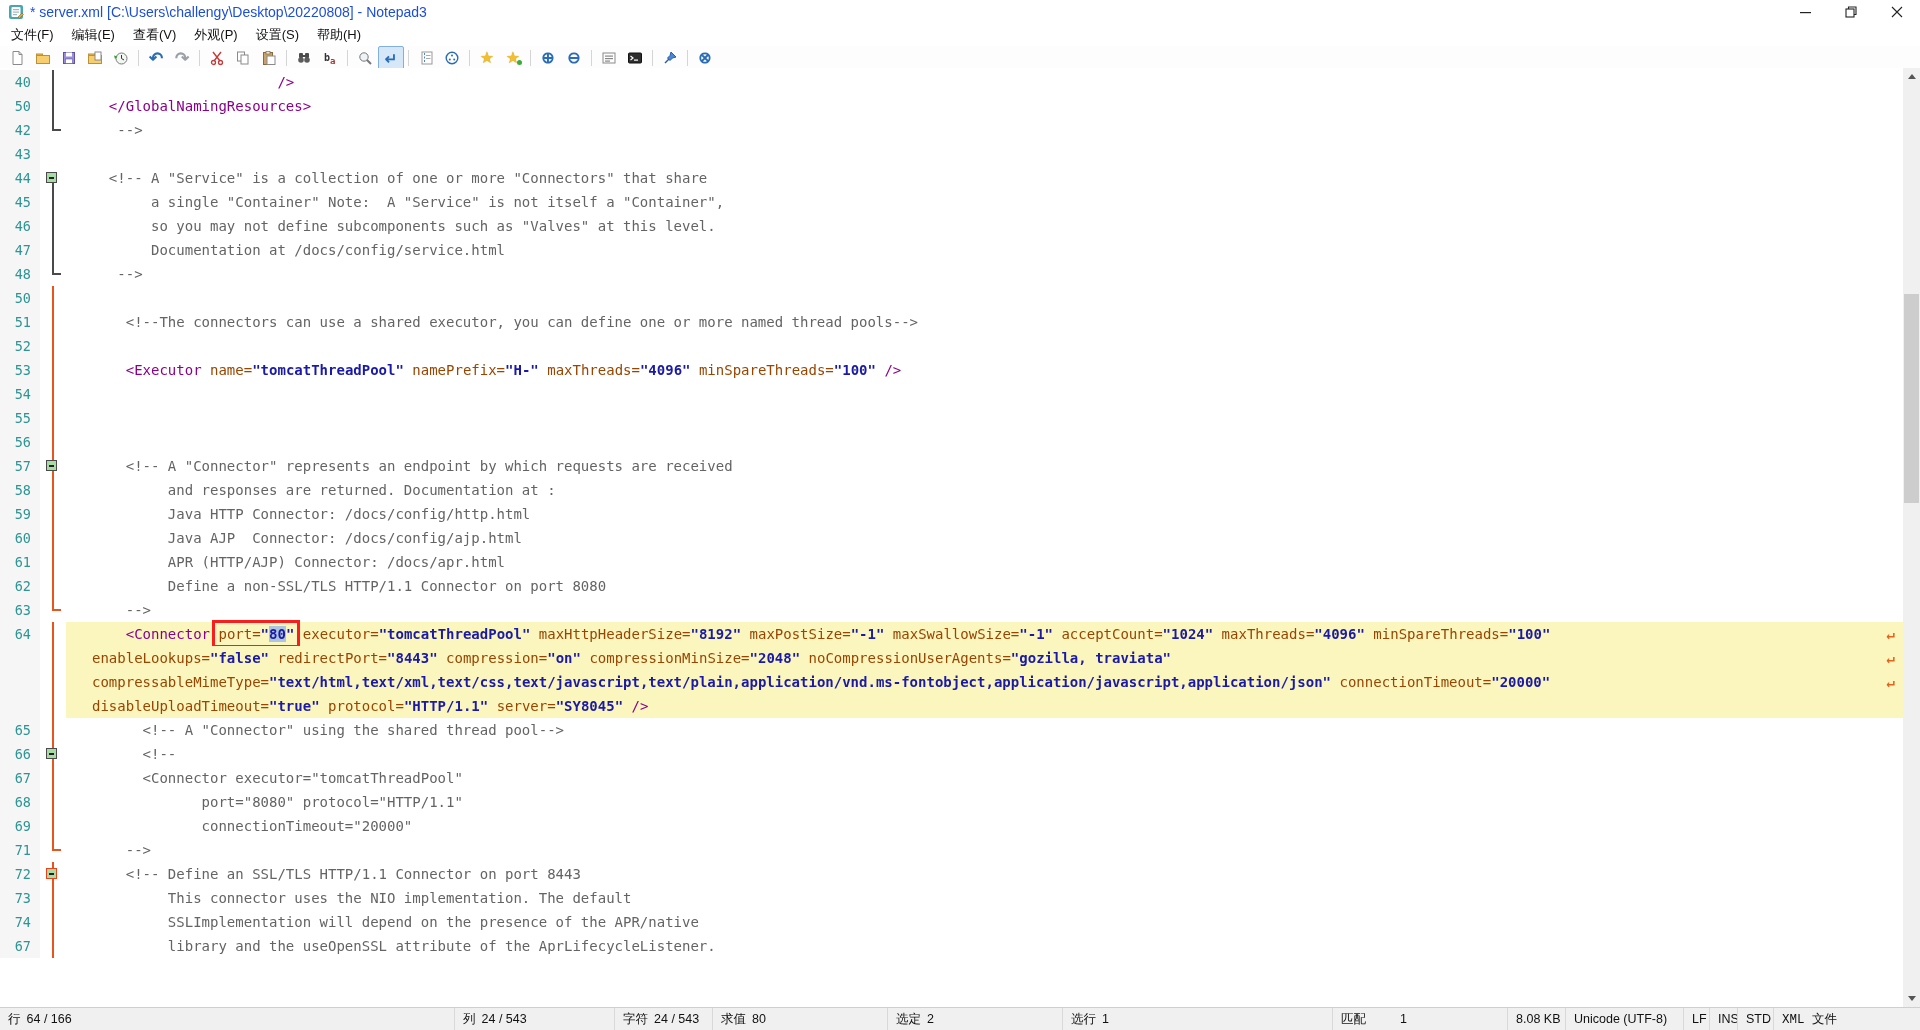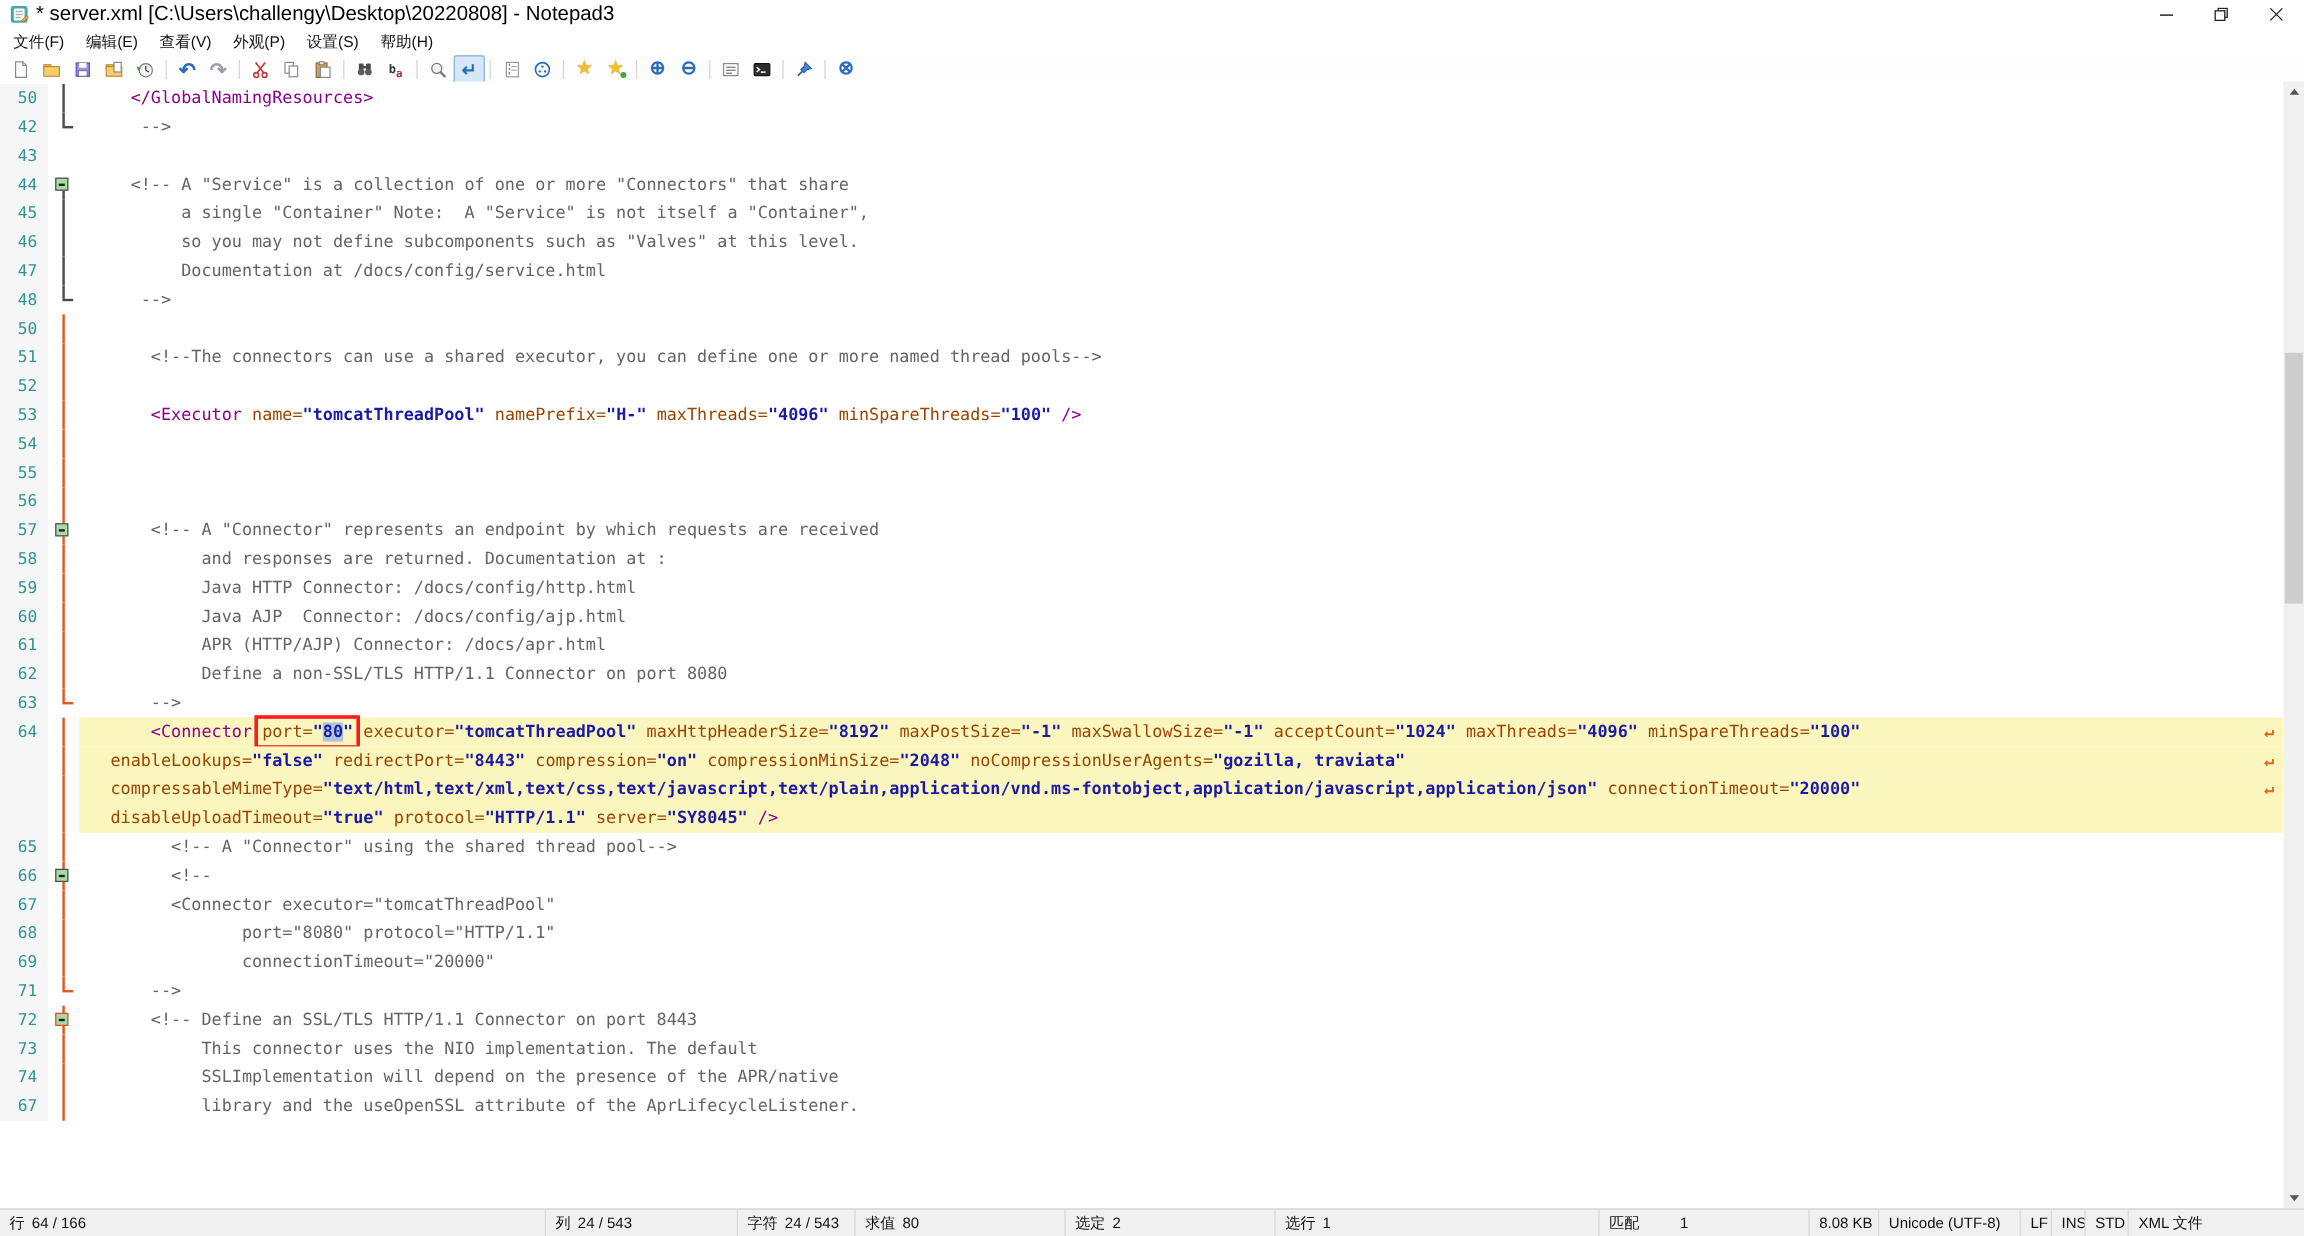--- a/index.html
+++ b/index.html
@@ -1,21 +1,21 @@
 <!DOCTYPE html>
 <html><head>
 <meta charset="utf-8">
 <style>
   html,body{margin:0;padding:0;}
   body{width:1920px;height:1030px;overflow:hidden;background:#fff;
        font-family:"Liberation Sans",sans-serif;-webkit-font-smoothing:antialiased;}
   
   #titlebar{height:24px;display:flex;align-items:center;background:#fff;}
   #app-icon{width:16px;height:16px;margin:0 6px 0 8px;flex:0 0 auto;}
-  #title-text{font-size:17px;color:#000000;white-space:pre;}
+  #title-text{font-size:14px;color:#1d4ed8;white-space:pre;}
   #win-controls{margin-left:auto;display:flex;height:24px;}
   .winbtn{width:46px;height:24px;display:flex;align-items:center;justify-content:center;color:#222;}
   .winbtn svg{display:block}
   
   #menubar{height:22px;display:flex;align-items:center;background:#fff;padding-left:2px;}
   .menu-item{font-size:13px;color:#111;padding:2px 9px;white-space:pre;}
   
   #toolbar{height:24px;display:flex;align-items:center;background:#fdfdfd;
            border-bottom:1px solid #e3e3e3;padding-left:4px;}
   .tbtn{width:24px;height:22px;display:flex;align-items:center;justify-content:center;
@@ -245,20 +245,27 @@
     </div>
     <span class="tsep"></span>
     <div class="tbtn">
       <span class="glyph-blue" style="font-size:16px">⊗</span>
     </div>
   </div>
 
 <div id="editor">
   <div id="code">
       <div class="row">
+        <div class="mnum">40</div>
+        <div class="mfold">
+          <span class="vl" style="top:0;bottom:0;background:#4a4a4a"></span>
+        </div>
+        <pre class="codeline"><span class="w">                      </span><span class="t">/&gt;</span></pre>
+      </div>
+      <div class="row">
         <div class="mnum">50</div>
         <div class="mfold">
           <span class="vl" style="top:0;bottom:0;background:#4a4a4a"></span>
         </div>
         <pre class="codeline"><span class="t">  &lt;/GlobalNamingResources&gt;</span></pre>
       </div>
       <div class="row">
         <div class="mnum">42</div>
         <div class="mfold">
           <span class="vl" style="top:0;height:11px;background:#4a4a4a"></span>
@@ -557,14 +564,14 @@
     </div>
     <div class="scell" style="width: 175px; gap: 34px;">
       <span>匹配</span>
       <span>1</span>
     </div>
     <div class="scell" style="width: 58px;">8.08 KB</div>
     <div class="scell" style="width: 118px;">Unicode (UTF-8)</div>
     <div class="scell" style="width: 26px;">LF</div>
     <div class="scell" style="width: 28px;">INS</div>
     <div class="scell" style="width: 36px;">STD</div>
-    <div class="scell" style="width: 146px;">XML 文件</div>
+    <div class="scell" style="width: 146px; font-family: Liberation Mono, monospace;">XML 文件</div>
   </div>
 
 </body></html>

